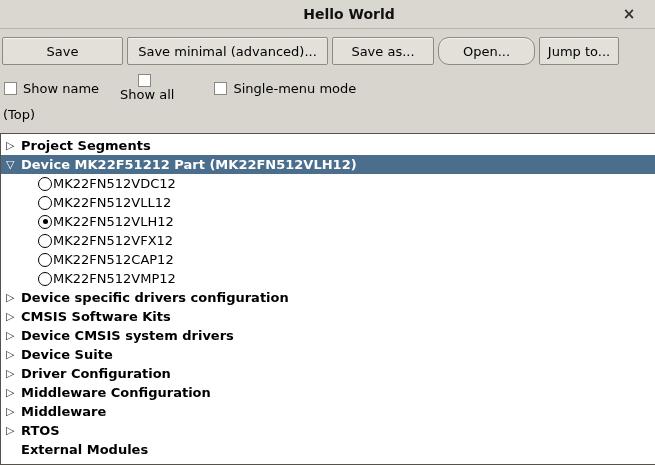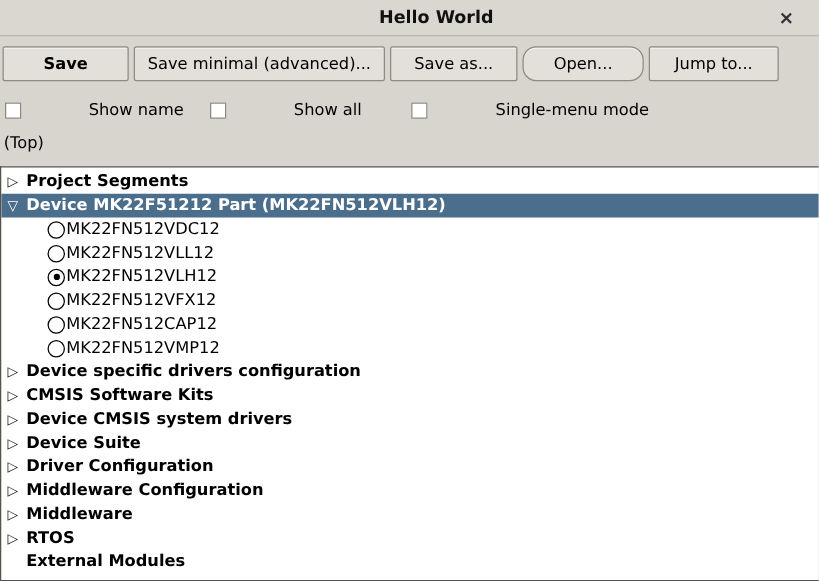--- a/index.html
+++ b/index.html
@@ -34,31 +34,31 @@
   .toolbar .btn {
     height:28px; margin-right:4px;
     background:#e3e0da;
     border:1px solid #8e8a82;
     border-radius:2px;
     box-shadow: inset 0 1px 0 #f5f3ef;
     font-family:"DejaVu Sans", sans-serif;
     font-size:13px; color:#000;
     display:flex; align-items:center; justify-content:center;
   }
-  .btn.b1 { width:101px;font-weight:bold; }
+  .btn.b1 { width:121px; }
   .btn.b2 { width:102px; }
   .btn.b3 { width:201px; }
   .btn.b4 { width:97px;border-radius:11px;  }
-  .btn.b5 { width:104px; }
+  .btn.b5 { width:80px; }
 
   
   .optionsrow { margin:15px 0 0 4px; height:16px; flex:0 0 16px; display:flex; align-items:center; }
-  .cbgroup { display:flex; align-items:center;gap:48px; }
+  .cbgroup { display:flex; align-items:center; }
   .cbgroup.g1 { margin-right:21px; }
-  .cbgroup.g2 { margin-right:40px; }
+  .cbgroup.g2 { margin-right:40px;flex-direction:column; }
   .checkbox {
     width:13px; height:13px;
     background:#fff; border:1px solid #8c8880;
     margin-right:6px; flex:0 0 13px;
   }
   .cblabel { white-space:nowrap; }
 
   
   .toplabel { margin:11px 0 0 3px; height:17px; flex:0 0 17px; }
 

